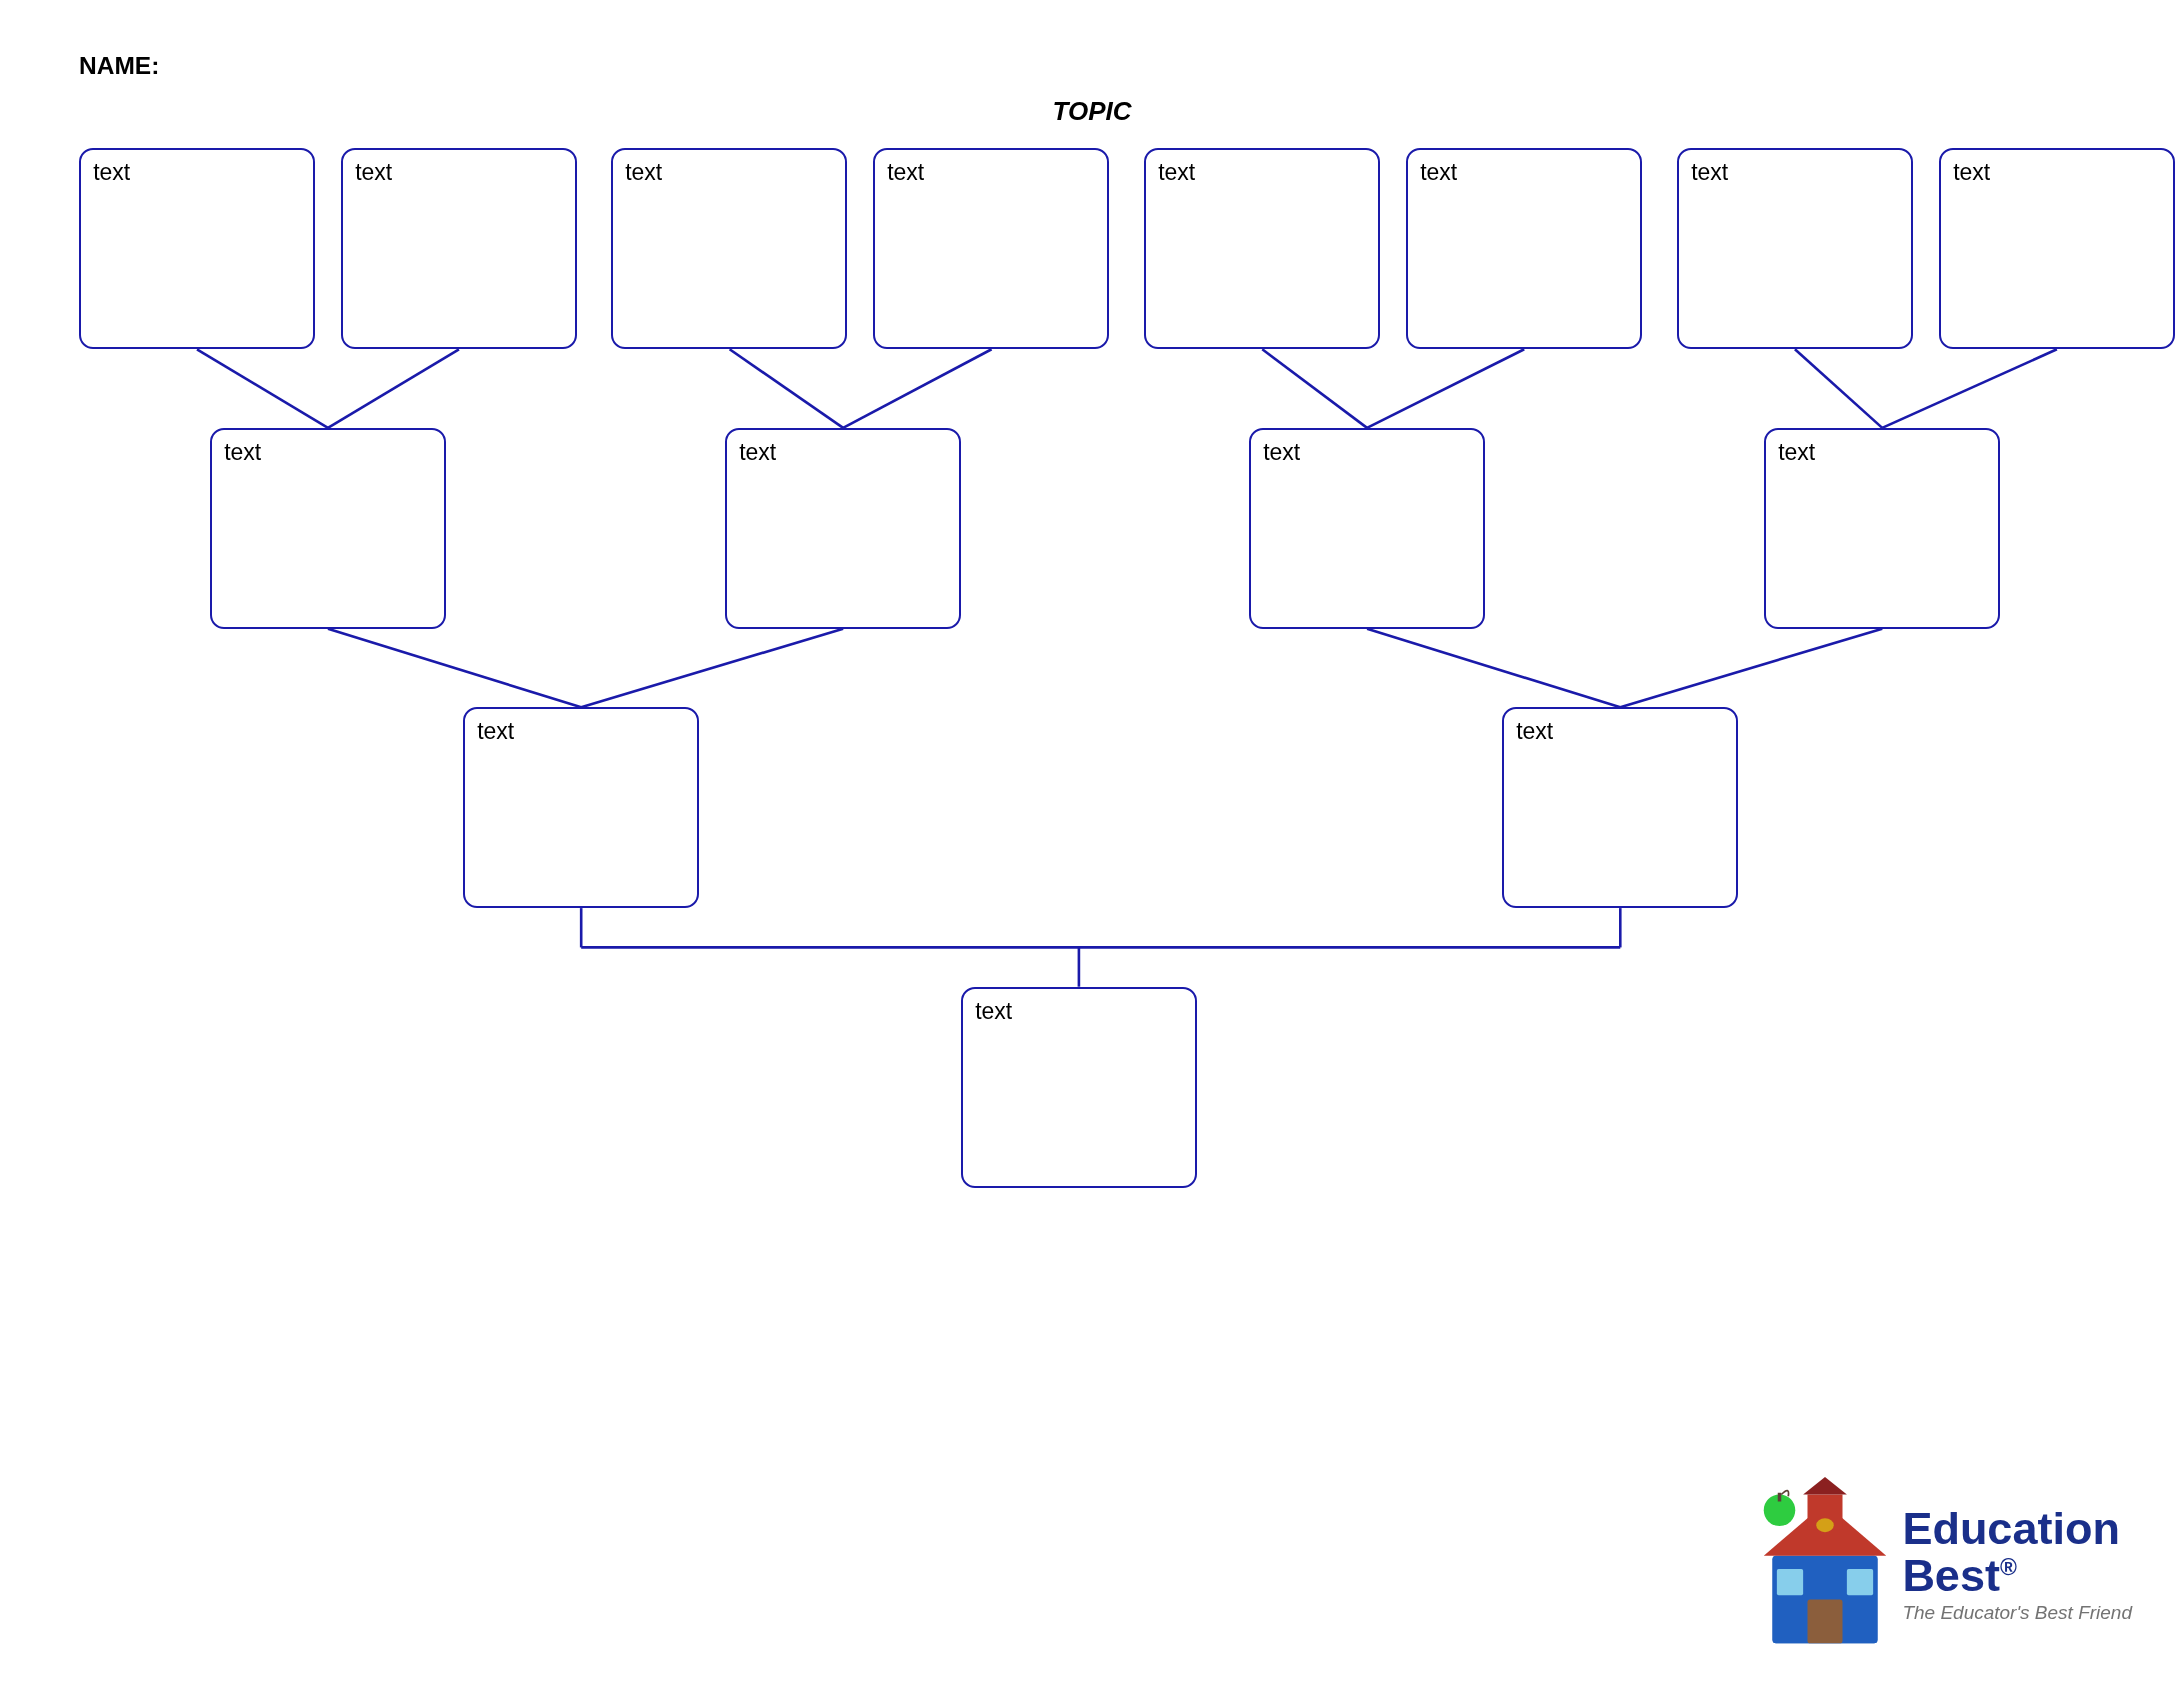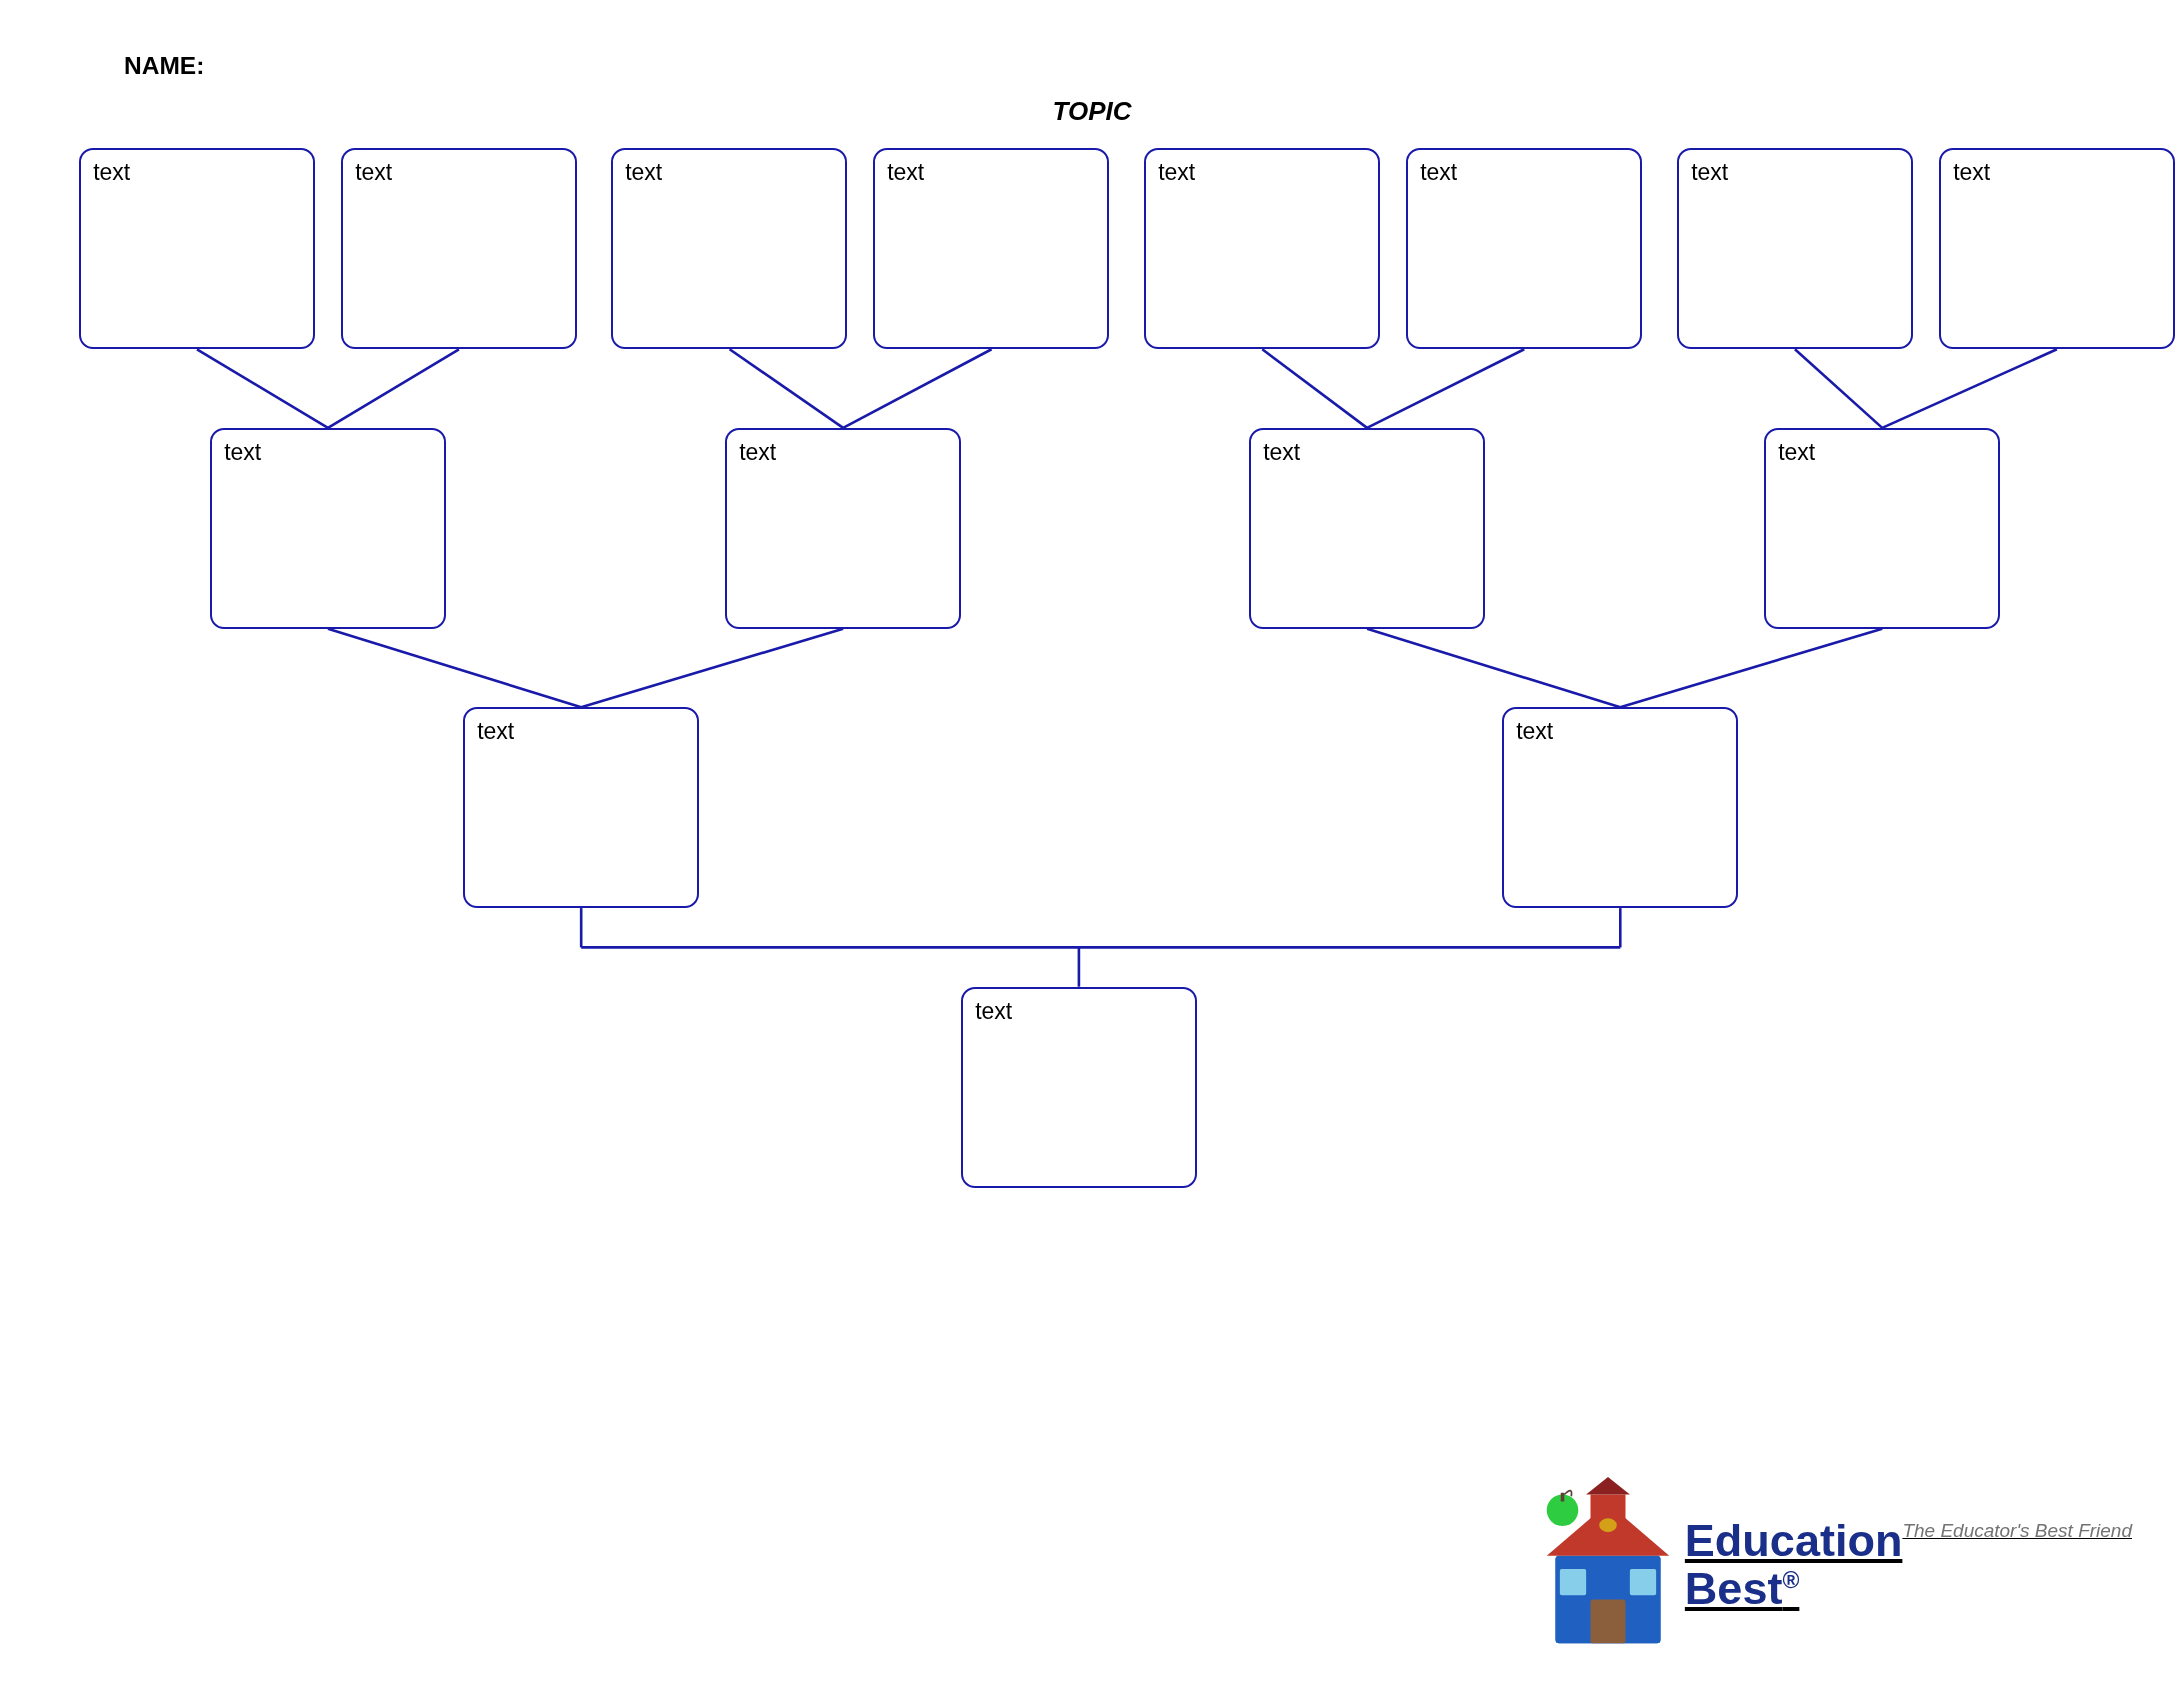--- a/index.html
+++ b/index.html
@@ -12,21 +12,20 @@
       overflow: hidden;
     }
 
     .name-label {
       position: absolute;
       top: 52px;
       left: 79px;
       font-weight: bold;
       font-size: 24.5px;
       color: #000;
-      margin-left: 45px;
     }
 
     .topic-label {
       position: absolute;
       top: 96px;
       left: 50%;
       transform: translateX(-50%);
       font-weight: bold;
       font-size: 26px;
       color: #000;
@@ -135,21 +134,21 @@
 
     <rect x="60" y="140" width="40" height="50" fill="#8b5e3c" rx="3"></rect>
 
     <rect x="25" y="105" width="30" height="30" fill="#87ceeb" rx="2"></rect>
     <rect x="105" y="105" width="30" height="30" fill="#87ceeb" rx="2"></rect>
 
     <circle cx="28" cy="38" r="18" fill="#2ecc40"></circle>
     <rect x="26" y="18" width="4" height="10" fill="#5d4037"></rect>
     <path d="M30,20 Q40,10 38,22" stroke="#5d4037" stroke-width="2" fill="none"></path>
   </svg>
-  <div style="display:flex;flex-direction:row;align-items:flex-start;margin-left:7px;text-decoration:underline;">
+  <div style="display:flex;flex-direction:column;align-items:flex-start;margin-left:7px;">
     <div style="font-size:45px;font-weight:bold;color:#1a2f8a;line-height:1.05;">
       <span>Education</span><br>
       <span>Best</span><span style="font-size:23px;vertical-align:super;">®</span>
     </div>
     <div style="font-size:19px;color:#737373;font-style:italic;margin-top:3px;">The Educator's Best Friend</div>
   </div>
 </div>
 
 
 </body></html>

